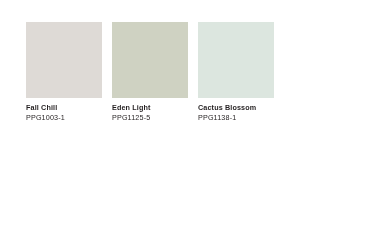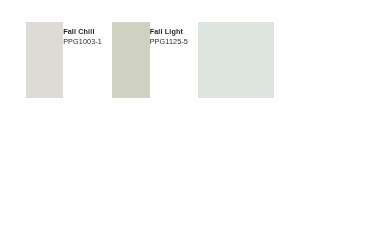--- a/index.html
+++ b/index.html
@@ -23,20 +23,21 @@
     flex-direction: row;
     align-items: flex-start;
     justify-content: flex-start;
     gap: 10px;
     background: #ffffff;
   }
   .swatch-card {
     width: 76px;
     flex: 0 0 76px;
     display: flex;
+    flex-direction: column;
     align-items: flex-start;
   }
   .swatch-chip {
     width: 76px;
     height: 76px;
     background: #dedad6;
     border-radius: 0;
   }
   .swatch-labels {
     margin-top: 6px;
@@ -70,23 +71,27 @@
     <div class="swatch-chip" style="background: rgb(222, 218, 214);"></div>
     <div class="swatch-labels">
       <span class="swatch-name">Fall Chill</span>
       <span class="swatch-code">PPG1003-1</span>
     </div>
   </div>
 
   <div class="swatch-card">
     <div class="swatch-chip" style="background: rgb(207, 210, 194);"></div>
     <div class="swatch-labels">
-      <span class="swatch-name">Fall Light</span>
+      <span class="swatch-name">Eden Light</span>
       <span class="swatch-code">PPG1125-5</span>
     </div>
   </div>
 
   <div class="swatch-card">
     <div class="swatch-chip" style="background: rgb(220, 230, 223);"></div>
+    <div class="swatch-labels">
+      <span class="swatch-name">Cactus Blossom</span>
+      <span class="swatch-code">PPG1138-1</span>
+    </div>
   </div>
 
 
 </div>
 
 </body></html>

